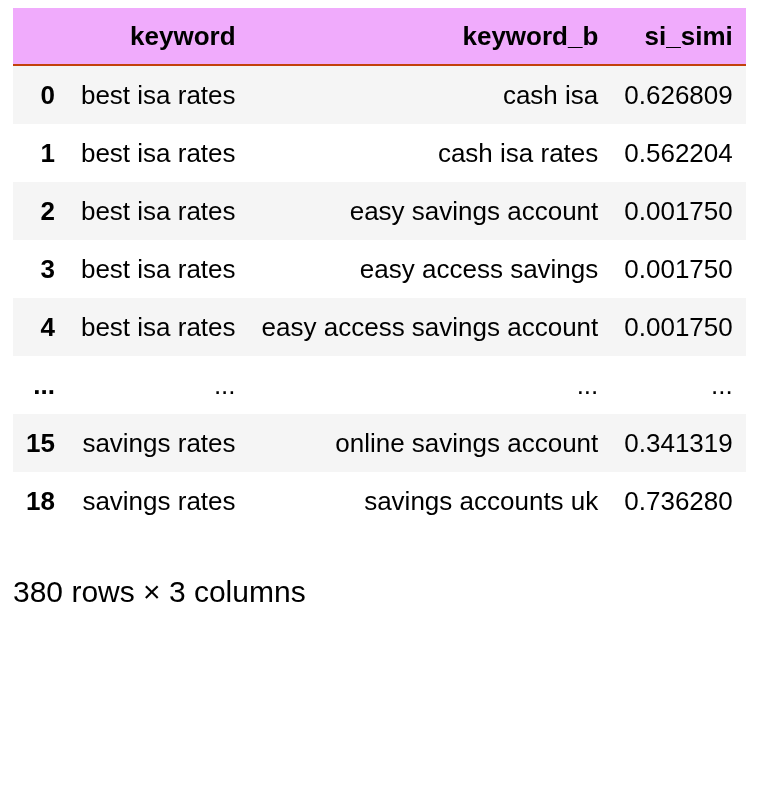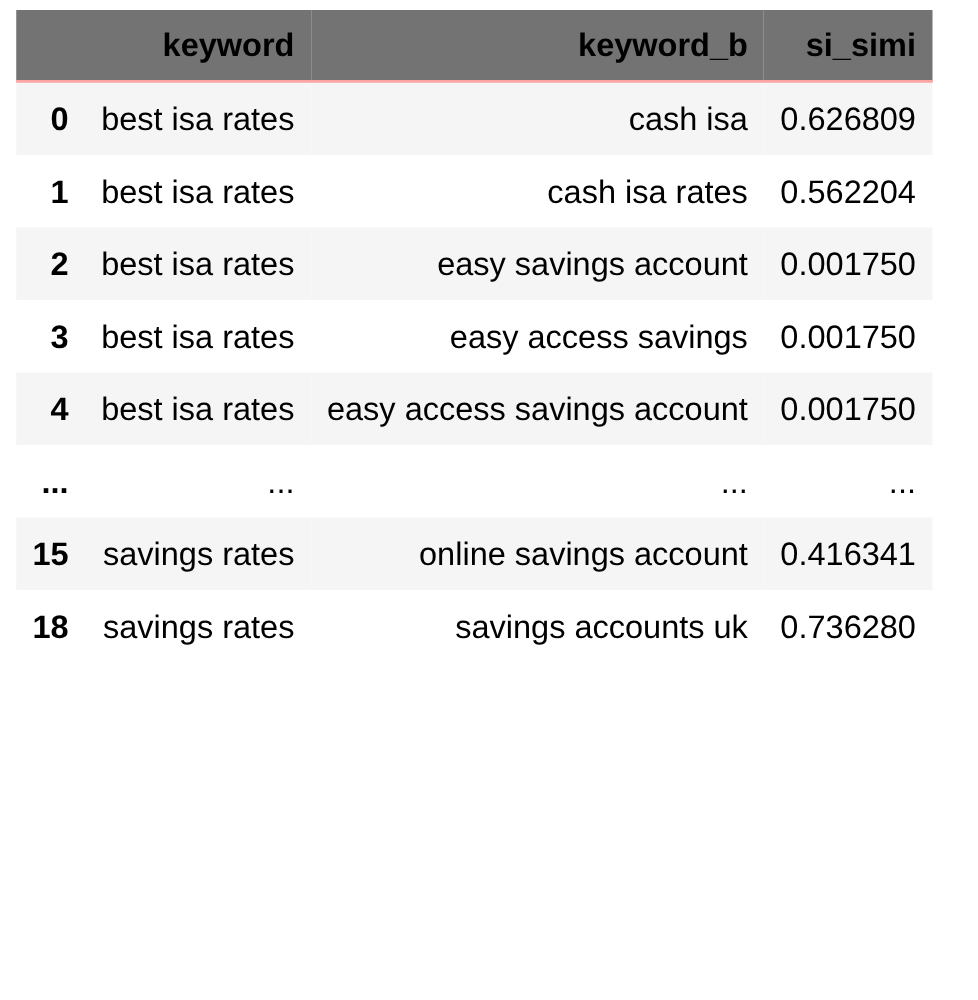--- a/index.html
+++ b/index.html
@@ -31,22 +31,22 @@
     padding: 14px 13px;
     border: none;
     white-space: nowrap;
   }
   table.dataframe thead th {
     font-weight: bold;
     vertical-align: bottom;
     padding: 13px;
   }
   table.dataframe thead {
-    border-bottom: 2px solid #fca5a5;
-    background: #737373;
+    border-bottom: 2px solid #c2410c;
+    background: #f0abfc;
   }
   table.dataframe tbody th {
     font-weight: bold;
   }
   table.dataframe tbody tr:nth-child(odd) {
     background: #f5f5f5;
   }
   table.dataframe tbody tr:nth-child(even) {
     background: #ffffff;
   }
@@ -113,28 +113,29 @@
       <td>...</td>
       <td>...</td>
       <td>...</td>
     </tr>
 
 
     <tr>
       <th>15</th>
       <td>savings rates</td>
       <td>online savings account</td>
-      <td>0.416341</td>
+      <td>0.341319</td>
     </tr>
 
 
 
     <tr>
       <th>18</th>
       <td>savings rates</td>
       <td>savings accounts uk</td>
       <td>0.736280</td>
     </tr>
   </tbody>
   </table>
 
+  <p class="shape-footer">380 rows × 3 columns</p>
 
 </div>
 
 </body></html>

